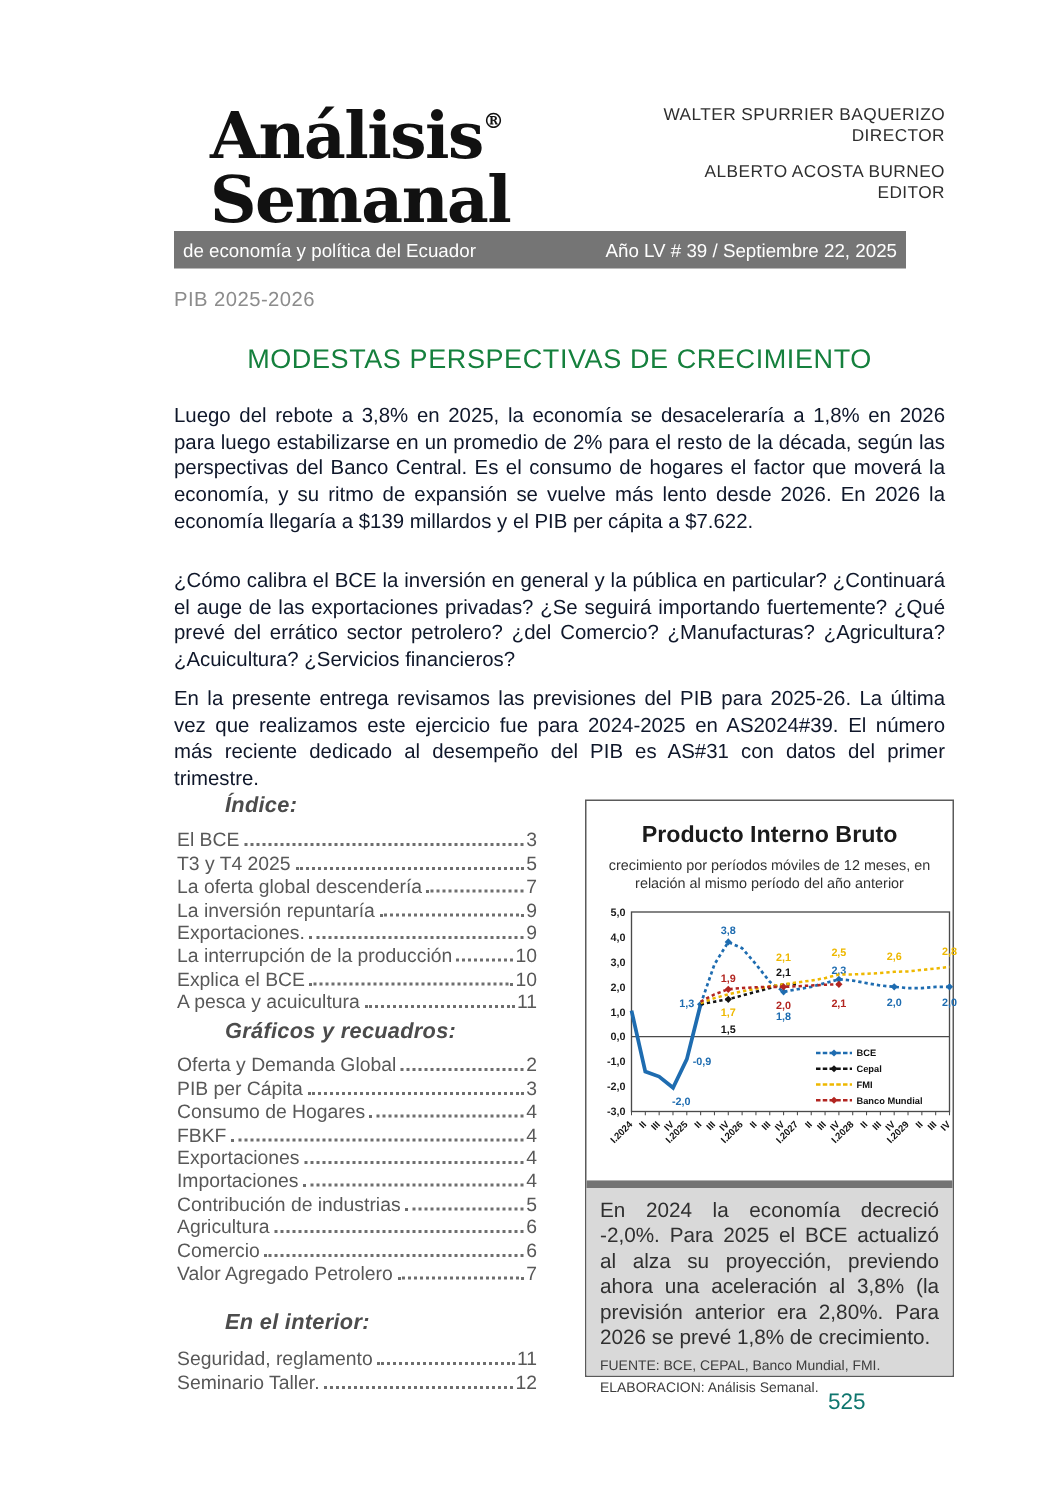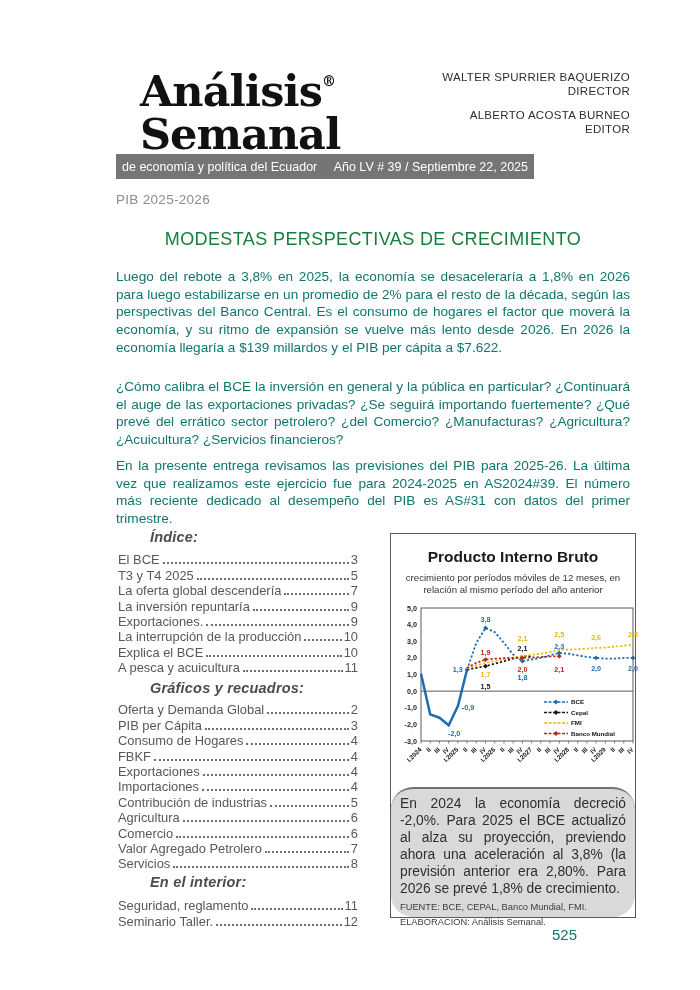--- a/index.html
+++ b/index.html
@@ -14,34 +14,34 @@
     font-family:"DejaVu Serif", serif; font-weight:bold;
     font-size:43px; line-height:43px; color:#111; letter-spacing:-1px;margin-left:24px;
   }
   .logo .tm { font-size:14px; vertical-align:20px; letter-spacing:0; }
   .masthead-right {
     position:absolute; right:70px; top:70px; text-align:right;
     font-size:11.5px; line-height:14px; color:#2e2e2e; letter-spacing:0.3px;
   }
   .masthead-right .block { margin-bottom:10px; }
   .graybar {
-    position:absolute; left:116px; top:154px; width:418px; height:25px;
+    position:absolute; left:116px; top:154px; width:488px; height:25px;
     background:#757575; color:#ffffff; font-size:12.5px;
     display:flex; justify-content:space-between; align-items:center; padding:0 6px;
   }
   .kicker { position:absolute; left:116px; top:192px; font-size:13.5px; color:#8c8c8c; letter-spacing:0.3px; }
 
   
   .title {
     position:absolute; left:116px; top:229px; width:514px; text-align:center;
     font-size:18px; color:#15803d; letter-spacing:0.4px;
   }
   .para {
     position:absolute; left:116px; width:514px; text-align:justify;
-    font-size:13.6px; line-height:17.7px; color:#0f766e;
+    font-size:13.6px; line-height:17.7px; color:#0f172a;
   }
   #para-0 { top:268px; }
   #para-1 { top:378px; }
   #para-2 { top:457px; }
 
   
   .toc-heading {
     position:absolute; left:118px; font-size:14.5px; font-weight:bold; font-style:italic;
     color:#4c4c4c; letter-spacing:0.2px;margin-left:32px;
   }
@@ -62,21 +62,21 @@
     position:absolute; left:390px; top:533px; width:246px; height:385px;
     background:#ffffff; border:1.5px solid #5a5a5a;
   }
   .chart-title { position:absolute; left:0; top:14px; width:100%; text-align:center;
     font-size:15.5px; font-weight:bold; color:#1b1b1b; }
   .chart-subtitle { position:absolute; left:0; top:38px; width:100%; text-align:center;
     font-size:9.6px; line-height:12px; color:#333; }
   #chart-svg { position:absolute; left:1px; top:64px; }
   .note-box {
     position:absolute; left:0; right:0; bottom:0; height:130px;
-    background:#d9d9d9; border-top:2px solid #737373; padding:7px 9px 0 9px;border-radius:22px;
+    background:#d9d9d9; border-top:5px solid #737373; padding:7px 9px 0 9px;
   }
   .note-text { font-size:13.8px; line-height:16.9px; color:#2f2f2f; text-align:justify; }
   .note-src { font-size:9.3px; color:#3c3c3c; margin-top:5px; }
   .page-number { position:absolute; left:552px; top:926px; font-size:15px; color:#0f766e; }
   svg text { font-family:"Liberation Sans", sans-serif; }
 </style>
 </head>
 <body>
 
 <div class="page">
@@ -197,25 +197,20 @@
       </div>
       <div class="toc-item">
         <span class="lbl">Comercio</span>
         <span class="dots"></span>
         <span class="pg">6</span>
       </div>
       <div class="toc-item">
         <span class="lbl">Valor Agregado Petrolero</span>
         <span class="dots"></span>
         <span class="pg">7</span>
-      </div>
-      <div class="toc-item">
-        <span class="lbl">Servicios</span>
-        <span class="dots"></span>
-        <span class="pg">8</span>
       </div>
     </div>
 
   <div class="toc-heading" id="h-interior">En el interior:</div>
   <div class="toc-list" id="toc-interior">
       <div class="toc-item">
         <span class="lbl">Seguridad, reglamento</span>
         <span class="dots"></span>
         <span class="pg">11</span>
       </div>

